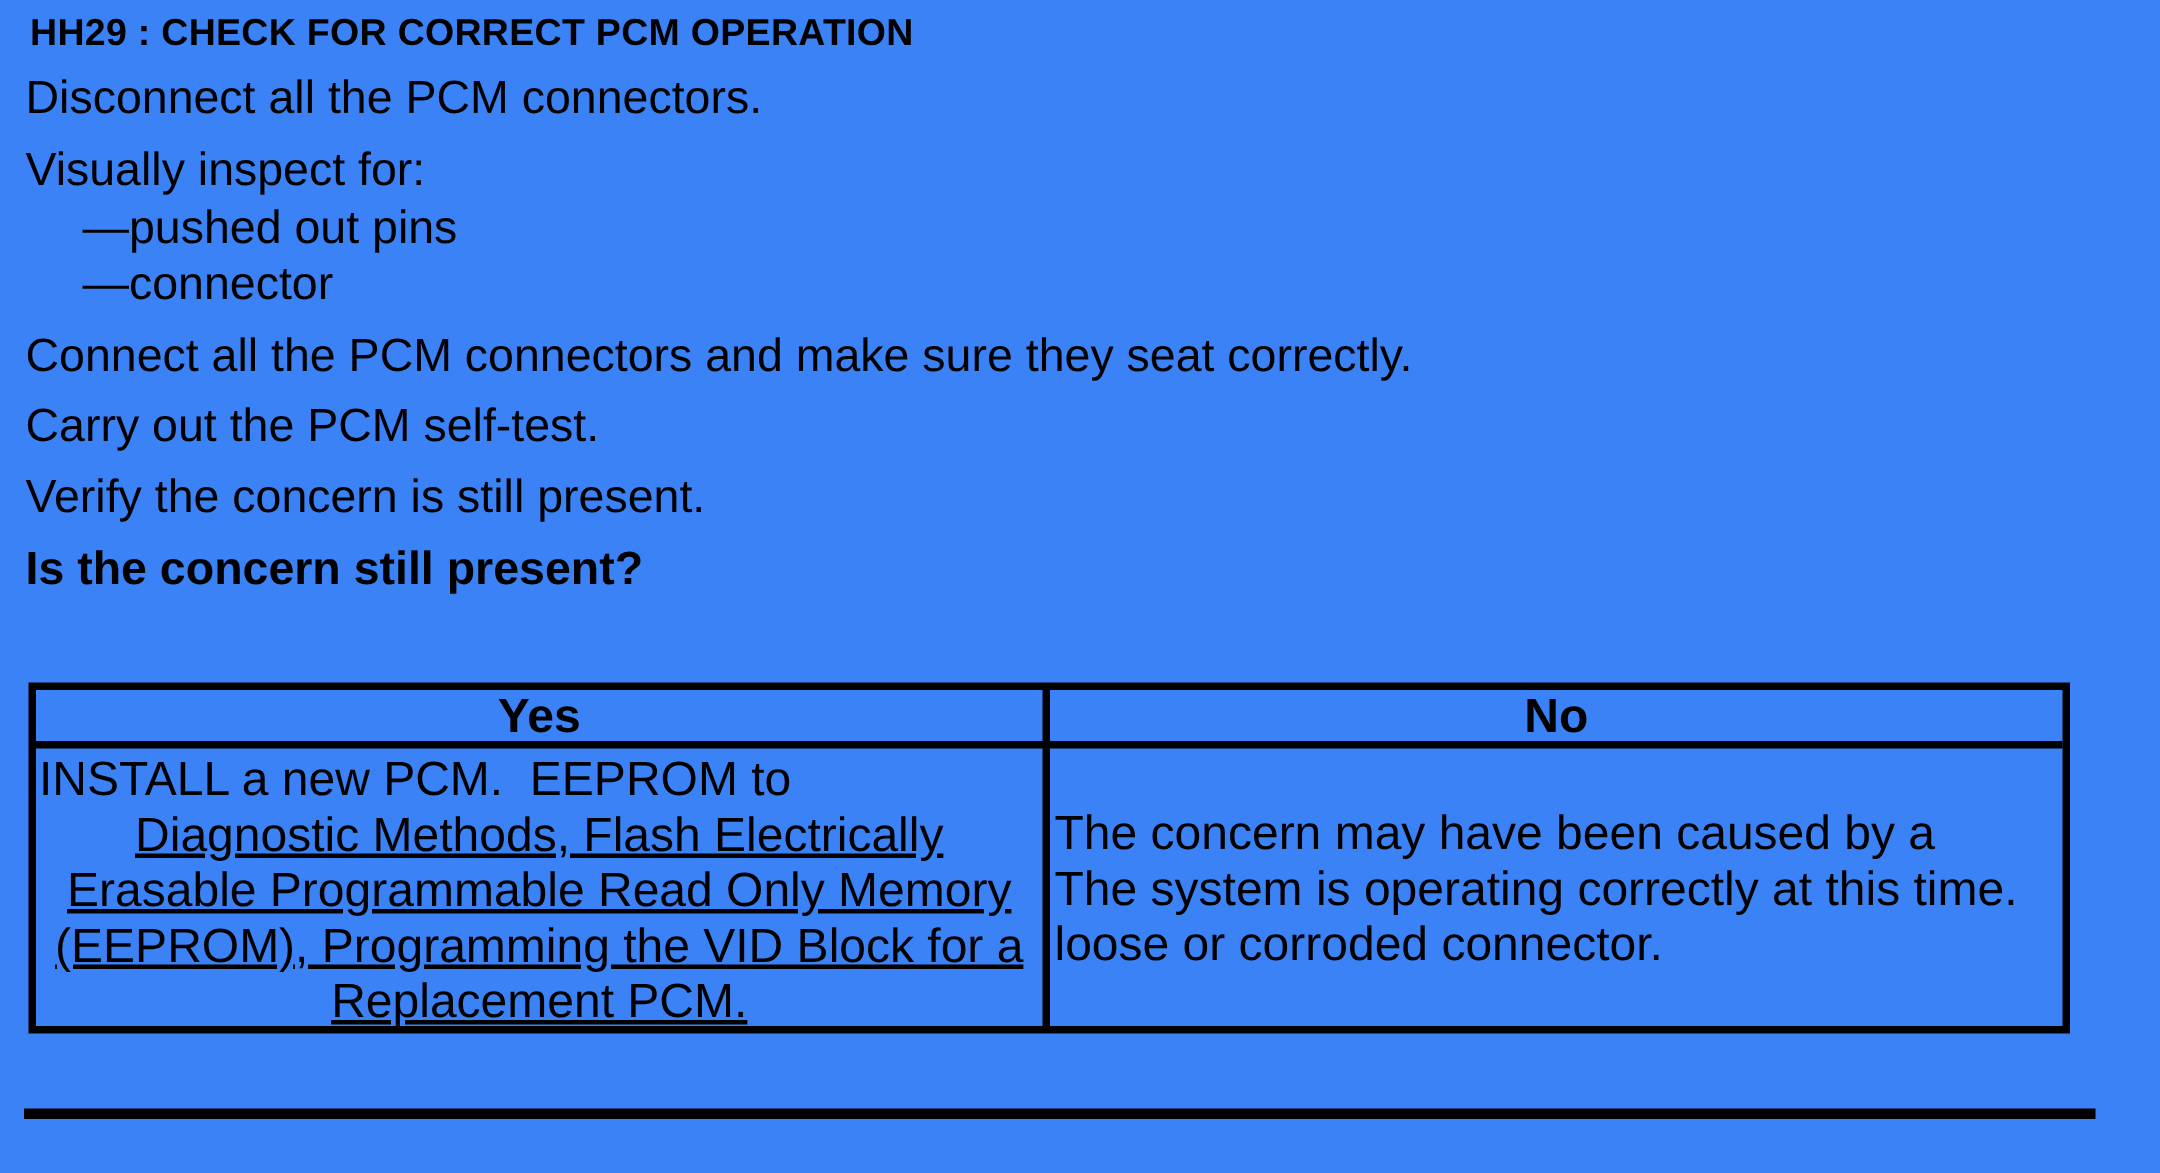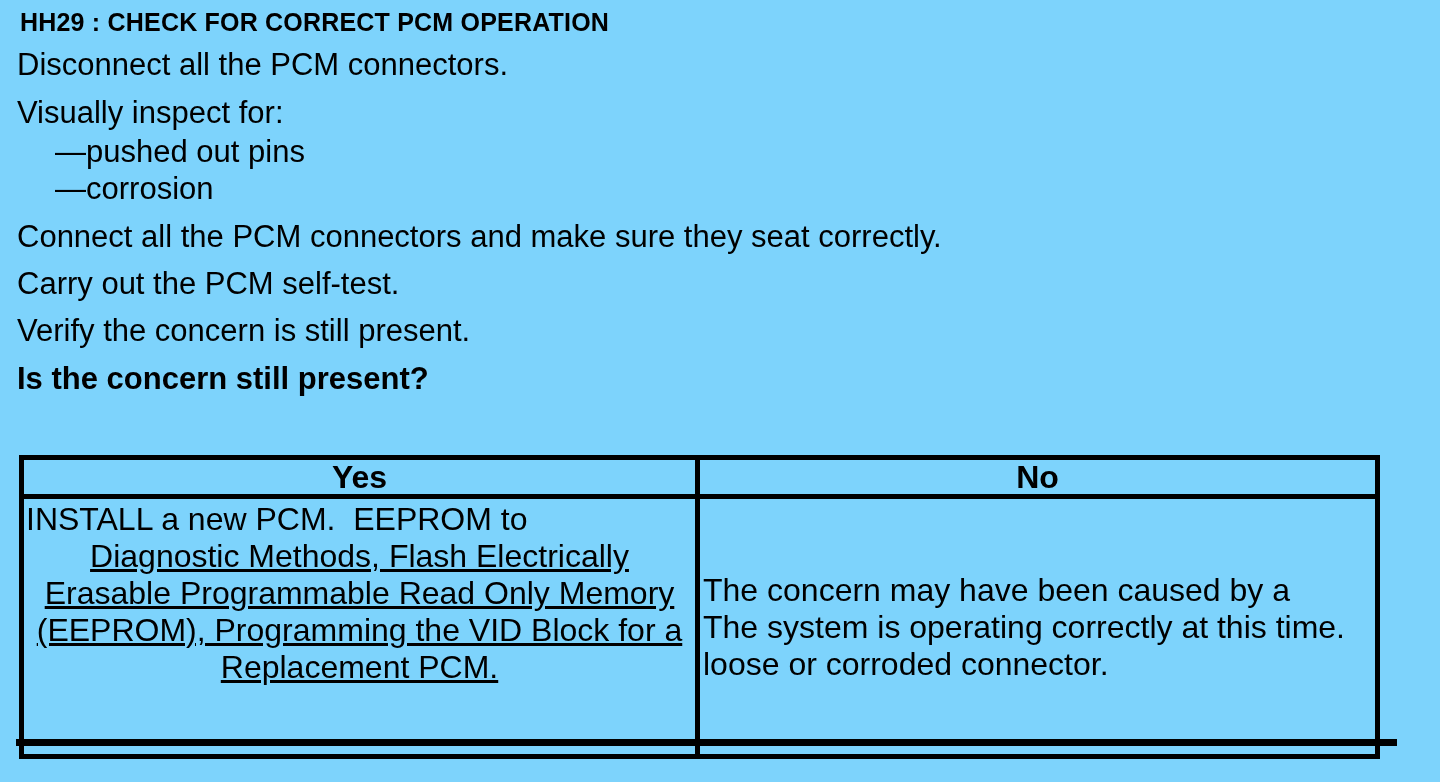--- a/index.html
+++ b/index.html
@@ -4,21 +4,21 @@
 <style>
   html, body {
     margin: 0;
     padding: 0;
     background: #ffffff;
   }
   .page {
     position: relative;
     width: 1440px;
     height: 782px;
-    background: #7dd3fc;
+    background: #3b82f6;
     color: #000000;
     font-family: "Liberation Sans", sans-serif;
     overflow: hidden;
   }
   .title {
     position: absolute;
     left: 20px;
     top: 8px;
     font-size: 25px;
     font-weight: bold;
@@ -36,21 +36,21 @@
     left: 55px;
   }
   .bold {
     font-weight: bold;
   }
   .decision-table {
     position: absolute;
     left: 19px;
     top: 455px;
     width: 1361px;
-    height: 304px;
+    height: 234px;
     box-sizing: border-box;
     border: 5px solid #000000;
     display: grid;
     grid-template-columns: 676px 1fr;
     grid-template-rows: 39px 1fr;
   }
   .th-cell {
     box-sizing: border-box;
     border-bottom: 5px solid #000000;
     font-size: 32px;
@@ -94,21 +94,21 @@
 <div class="page">
 
   <div class="title">HH29 : CHECK FOR CORRECT PCM OPERATION</div>
 
   <div class="line" style="top:47px">Disconnect all the PCM connectors.</div>
 
   <div class="line" style="top:95px">Visually inspect for:</div>
 
   <div class="line indent" style="top:134px">—pushed out pins</div>
 
-  <div class="line indent" style="top:171px">—corrosion</div>
+  <div class="line indent" style="top:171px">—connector</div>
 
   <div class="line" style="top:219px">Connect all the PCM connectors and make sure they seat correctly.</div>
 
   <div class="line" style="top:266px">Carry out the PCM self-test.</div>
 
   <div class="line" style="top:313px">Verify the concern is still present.</div>
 
   <div class="line bold" style="top:361px">Is the concern still present?</div>
 
   <div class="decision-table">

